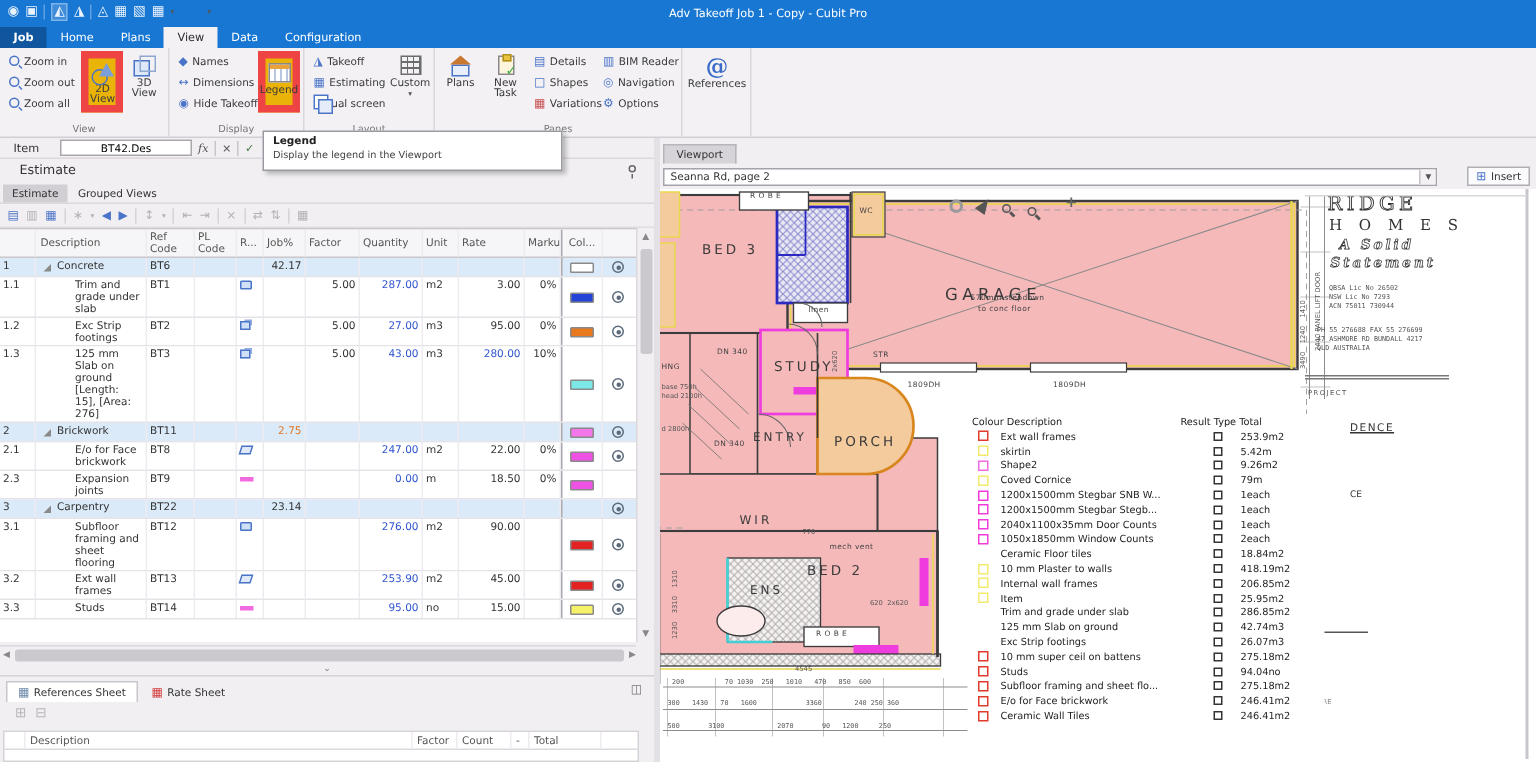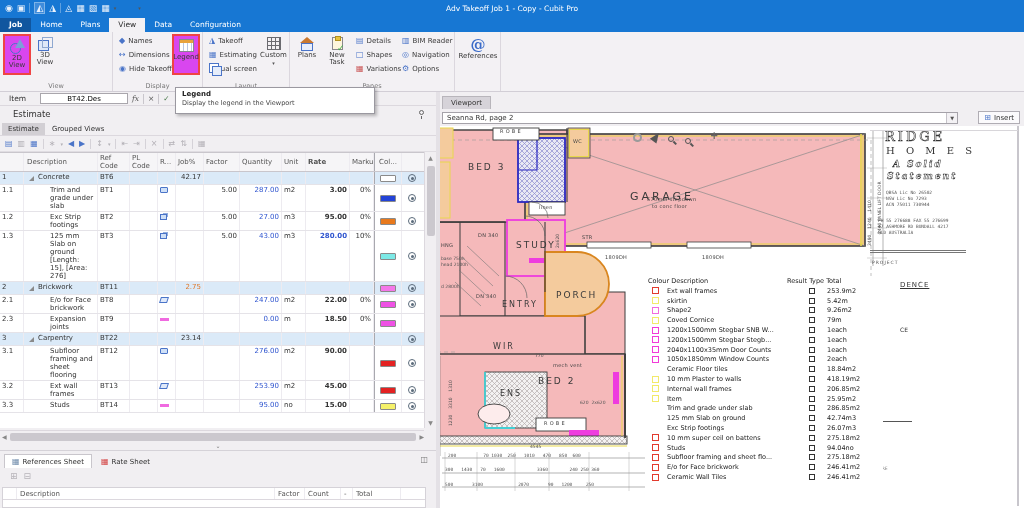--- a/index.html
+++ b/index.html
@@ -21,21 +21,21 @@
   .rtab.file { background:#10569f; font-weight:bold; }
   .rtab.active { background:#f3f1f4; color:#2a2a2a; }
 
   
   .ribbon { position:absolute; left:0; top:32px; width:1024px; height:60px; background:#f3f1f4; border-bottom:1px solid #d2ced6; display:flex; }
   .rgroup { position:relative; height:100%; border-right:1px solid #dbd7de; padding:2px 2px 11px 3px; display:flex; align-items:flex-start; }
   .rgroup-label { position:absolute; left:0; right:0; bottom:1px; text-align:center; font-size:6.5px; color:#777; }
   .smallcol { display:flex; flex-direction:column; justify-content:flex-start; gap:1px; }
   .sbtn { display:flex; align-items:center; gap:3px; height:13px; padding:0 3px; font-size:7px; color:#3a3a3a; white-space:nowrap; }
   .bigbtn { width:28px; height:41px; display:flex; flex-direction:column; align-items:center; justify-content:flex-start; padding-top:3px; gap:2px; font-size:7px; color:#3a3a3a; text-align:center; line-height:7px; }
-  .bigbtn.pressed { background:#d946ef; border:2px solid #ef4444; }
+  .bigbtn.pressed { background:#eab308; border:5px solid #ef4444; }
   .caret { font-size:5px; color:#555; line-height:4px; }
 
   
   .mag { position:relative; width:7px; height:7px; border:1.3px solid #4a74c8; border-radius:50%; display:inline-block; }
   .mag::after { content:""; position:absolute; width:3px; height:1.3px; background:#4a74c8; transform:rotate(45deg); left:5px; top:6px; }
   .ic2d { position:relative; width:16px; height:14px; }
   .ic2d::before { content:""; position:absolute; left:1px; top:4px; width:9px; height:9px; border:1.4px solid #4a74c8; border-radius:50%; }
   .ic2d::after { content:""; position:absolute; left:6px; top:0; width:0; height:0; border-left:5px solid transparent; border-right:5px solid transparent; border-bottom:9px solid transparent; border-bottom-color:#f3f1f4; border-bottom:9px solid #7d9fd8; }
   .ic3d { position:relative; width:14px; height:13px; }
   .ic3d::before { content:""; position:absolute; left:0; top:3px; width:9px; height:9px; border:1.3px solid #4a74c8; background:#dfe8f8; }
@@ -86,21 +86,21 @@
   .est-toolbar .tsep { width:1px; height:10px; background:#d5d2d8; }
 
   .etable { position:absolute; left:0; top:46px; width:424px; bottom:80px; background:#fff; border-top:1px solid #c9c6cc; overflow:hidden; font-size:7px; }
   .er { display:flex; align-items:stretch; border-bottom:1px solid #e5e3e8; background:#fff; min-height:13px; }
   .er.hdr { background:#f6f5f7; color:#555; border-bottom:1px solid #c9c6cc; }
   .er.grp { background:#dbeaf8; }
   .ec { border-right:1px solid #edebf0; padding:1px 2px; overflow:hidden; line-height:8px; display:flex; align-items:flex-start; }
   .hdr .ec { align-items:center; }
   .c-num{width:24px;} .c-desc{width:74px;} .c-ref{width:32px;} .c-pl{width:28px;} .c-r{width:18px;}
   .c-job{width:28px;justify-content:flex-end;} .c-fac{width:36px;justify-content:flex-end;}
-  .c-qty{width:42px;justify-content:flex-end;} .c-unit{width:24px;} .c-rate{width:44px;justify-content:flex-end;font-weight:bold;}
+  .c-qty{width:42px;justify-content:flex-end;} .c-unit{width:24px;} .c-rate{width:44px;justify-content:flex-end;}
   .c-mk{width:24px;justify-content:flex-end;} .c-col{width:28px;border-left:1.5px solid #a9a9af;justify-content:center;align-items:center;} .c-eye{width:20px;justify-content:center;align-items:center;border-right:none;}
   .hdr .c-job,.hdr .c-fac,.hdr .c-qty,.hdr .c-rate,.hdr .c-mk{justify-content:flex-start;}
   .c-qty { color:#2f55cf; }
   .hdr .c-qty { color:#555; }
   .c-rate.blue { color:#2f55cf; }
   .c-job.orange { color:#e0782a; }
   .c-desc .dtext { display:block; }
   .er:not(.grp) .c-desc { padding-left:26px; }
   .er.grp .c-desc { padding-left:14px; position:relative; }
   .exp { display:none; position:absolute; left:5px; top:4px; width:0; height:0; border-bottom:5px solid #8a8a8a; border-left:5px solid transparent; }
@@ -206,20 +206,34 @@
     <div class="rtab file">Job</div>
     <div class="rtab">Home</div>
     <div class="rtab">Plans</div>
     <div class="rtab active">View</div>
     <div class="rtab">Data</div>
     <div class="rtab">Configuration</div>
   </div>
 
   <div class="ribbon">
     <div class="rgroup" style="width:113px">
+      <div class="smallcol" style="width:52px">
+        <div class="sbtn">
+            <span class="mag"></span>
+            <span>Zoom in</span>
+          </div>
+        <div class="sbtn">
+            <span class="mag"></span>
+            <span>Zoom out</span>
+          </div>
+        <div class="sbtn">
+            <span class="mag"></span>
+            <span>Zoom all</span>
+          </div>
+      </div>
       <div class="bigbtn pressed">
           <span class="ic2d"></span>
           <span>2D View</span>
         </div>
       <div class="bigbtn">
           <span class="ic3d"></span>
           <span>3D View</span>
         </div>
       <div class="rgroup-label">View</div>
     </div>
@@ -788,21 +802,21 @@
         <path d="M246,238 H256 M246,270 H256 M246,305 H256" stroke="#999" stroke-width="0.4"></path>
         <path d="M3,230 V330" stroke="#666" stroke-width="0.5"></path>
       </svg>
 
       <div class="plabel room" style="left:28px;top:36px">BED 3</div>
       <div class="plabel room big" style="left:190px;top:64px">GARAGE</div>
       <div class="plabel tiny" style="left:207px;top:70px">570mm stepdown</div>
       <div class="plabel tiny" style="left:212px;top:77px">to conc floor</div>
       <div class="plabel room" style="left:76px;top:114px">STUDY</div>
       <div class="plabel room" style="left:116px;top:164px">PORCH</div>
-      <div class="plabel room" style="left:62px;top:174px;font-size:8px">ENTRY</div>
+      <div class="plabel room" style="left:62px;top:161px;font-size:8px">ENTRY</div>
       <div class="plabel room" style="left:53px;top:216px;font-size:8px">WIR</div>
       <div class="plabel room" style="left:60px;top:263px;font-size:8px">ENS</div>
       <div class="plabel room" style="left:98px;top:250px">BED 2</div>
       <div class="plabel tiny" style="left:60px;top:2px">R O B E</div>
       <div class="plabel tiny" style="left:104px;top:294px">R O B E</div>
       <div class="plabel tiny" style="left:133px;top:12px">WC</div>
       <div class="plabel tiny" style="left:99px;top:78px">linen</div>
       <div class="plabel tiny" style="left:113px;top:236px">mech vent</div>
       <div class="plabel tiny" style="left:142px;top:108px">STR</div>
       <div class="plabel tiny" style="left:38px;top:106px">DN 340</div>

